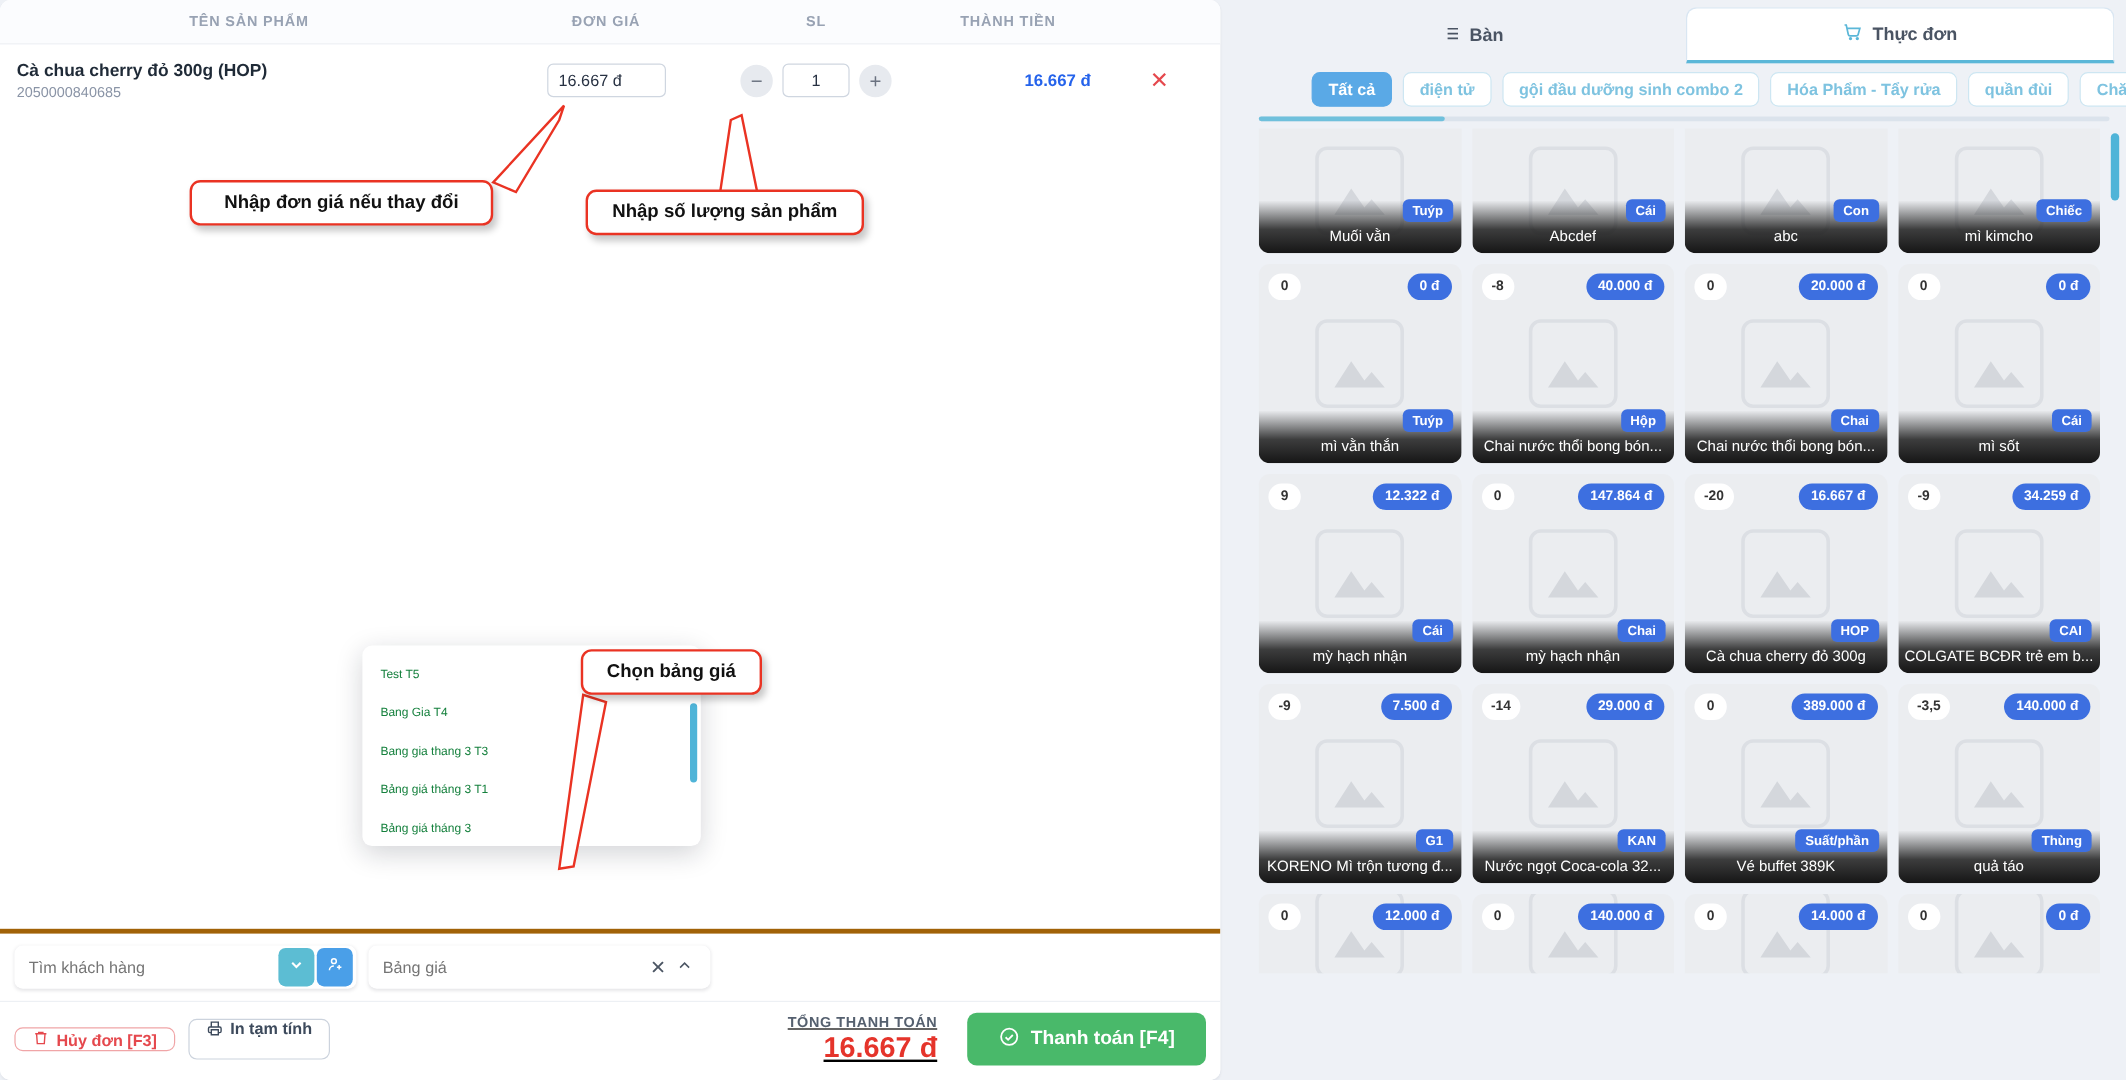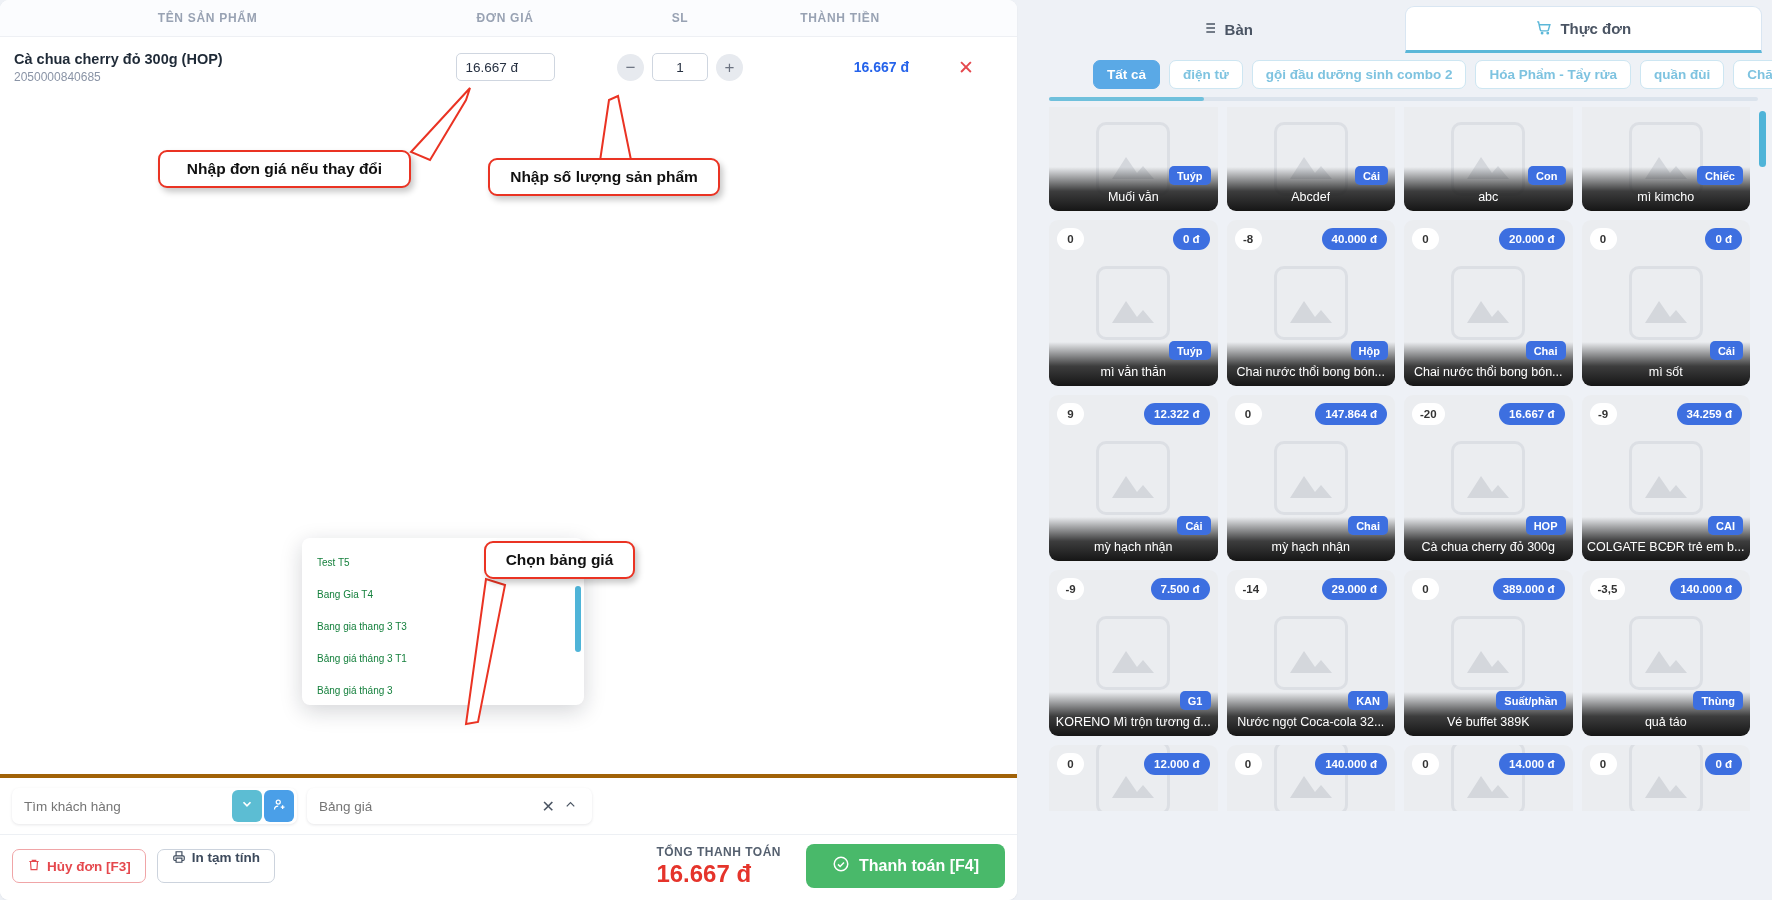--- a/index.html
+++ b/index.html
@@ -104,30 +104,30 @@
     width: 100%; height: 100%; border: none; border-radius: 7px; background: #fff;
     font-size: 13.5px; color: #8a94a6; padding: 0 12px;
     box-shadow: 0 1px 3px rgba(16,24,40,.10);
     font-family: "Liberation Sans", sans-serif;
   }
   .foot-row2 {
     display: flex; align-items: center; padding: 9px 12px 12px 12px; gap: 11px;
     background: #fff; border-top: 1px solid #edf0f4;
   }
   .btn-cancel {
-    height: 34px; padding: 0 14px; border: 1px solid #f0a5a7; border-radius: 7px;
+    height: 20px; padding: 0 14px; border: 1px solid #f0a5a7; border-radius: 7px;
     background: #fff; color: #e5484d; font-size: 13.5px; font-weight: 700;
-    display: flex; align-items: center; gap: 6px;
+    display: flex; align-items: flex-end; gap: 6px;
   }
   .btn-print {
     height: 34px; padding: 0 14px; border: 1px solid #ccd3dd; border-radius: 7px;
     background: #fff; color: #3d4a5c; font-size: 13.5px; font-weight: 700;
     display: flex; gap: 6px;
   }
-  .tot-block { margin-left: auto; padding-right: 14px; }
+  .tot-block { margin-left: auto; text-align: right; padding-right: 14px; text-decoration: underline; }
   .tot-label { font-size: 12px; font-weight: 700; color: #55606f; letter-spacing: .5px; }
   .tot-val { font-size: 24px; font-weight: 800; color: #e5342b; margin-top: 1px; }
   .btn-pay {
     height: 44px; padding: 0 26px; border: none; border-radius: 8px; background: #49b96a;
     color: #fff; font-size: 16px; font-weight: 700; display: flex; align-items: center; gap: 9px;
   }
 
   
   .rtabs { display: flex; height: 53px; align-items: stretch; padding: 6px 10px 0 14px; gap: 0; }
   .rtab {

